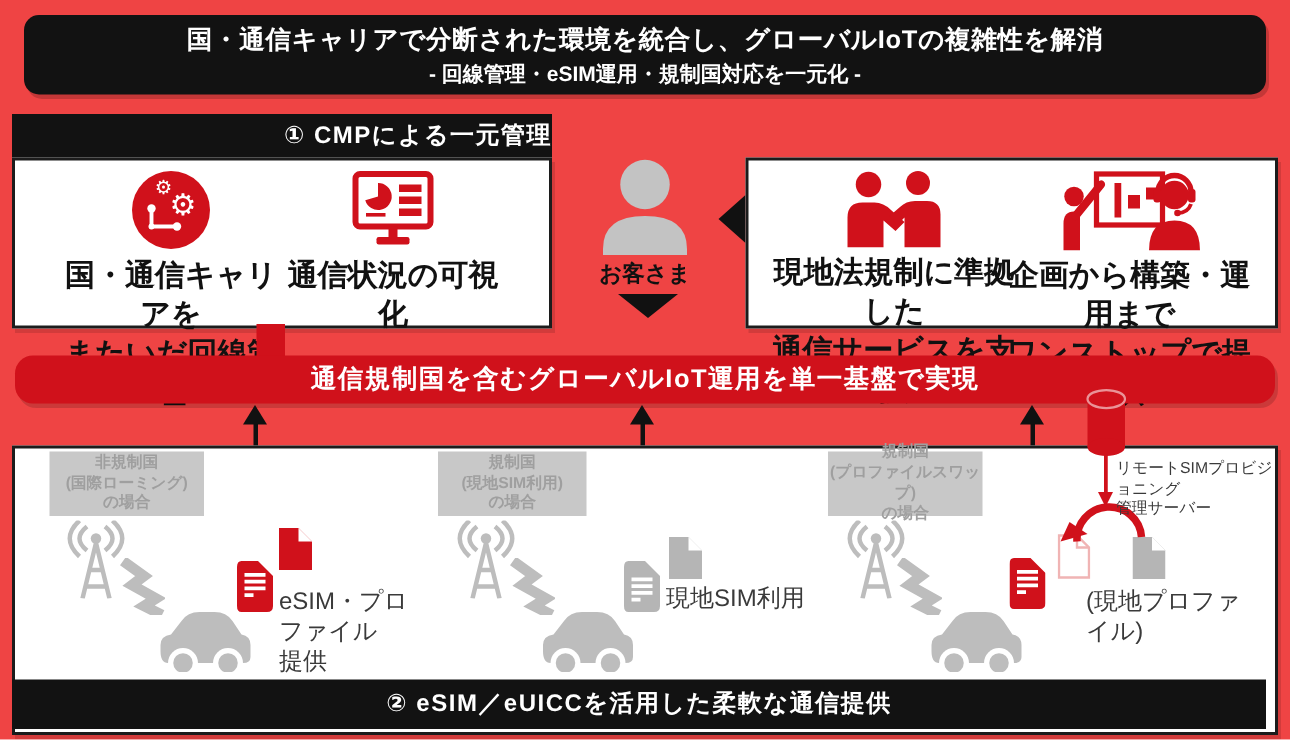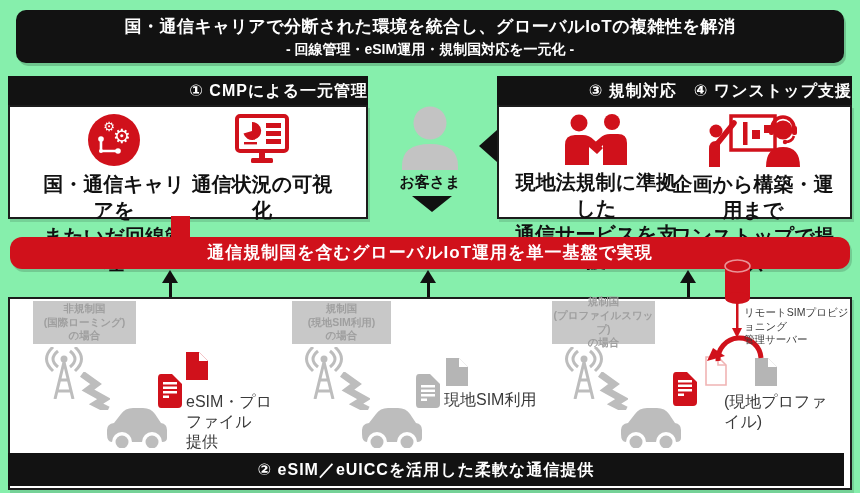--- a/index.html
+++ b/index.html
@@ -1,17 +1,17 @@
 <!DOCTYPE html>
 <html><head>
 <meta charset="utf-8">
 <style>
   html,body{margin:0;padding:0;background:#fff;}
   #canvas{
-    position:relative;width:860px;height:493px;background:#86efac;overflow:hidden;
+    position:relative;width:860px;height:493px;background:#ef4444;overflow:hidden;
     font-family:"Liberation Sans","DejaVu Sans",sans-serif;color:#111;
   }
   .abs{position:absolute;}
   .pre{white-space:pre-line;}
 
   
   .top-banner{
     left:16px;top:10px;width:828px;height:53px;background:#121212;border-radius:10px;
     color:#fff;display:flex;flex-direction:column;justify-content:center;align-items:center;
     box-shadow:2px 3px 0 rgba(0,0,0,.18);
@@ -118,21 +118,20 @@
   <span class="abs" style="left:399px;top:106px;">
     <svg width="62" height="64" viewBox="0 0 62 64">
       <circle cx="31" cy="17" r="16.5" fill="#c3c3c3"></circle>
       <path d="M3,64 V60 Q3,38 31,38 Q59,38 59,60 V64 Z" fill="#c3c3c3"></path>
     </svg>
   </span>
   <div class="abs customer-label">お客さま</div>
   <div class="abs tri-down" style="left:412px;top:196px;"></div>
   <div class="abs tri-left" style="left:479px;top:130px;"></div>
 
-  <div class="abs box-header sup-header">③ 規制対応　④ ワンストップ支援</div>
   <div class="abs box-body sup-body">
     <div class="feature f3">
       <span>
         <svg width="68" height="52" viewBox="0 0 68 52">
           <circle cx="17" cy="10" r="8.5" fill="#d0111b"></circle>
           <circle cx="50" cy="9" r="8" fill="#d0111b"></circle>
           <path d="M3,52 V32 Q3,22 13,22 H21 Q27,22 32,27 L41,35 L35,41 L27,34 L27,52 Z" fill="#d0111b"></path>
           <path d="M65,52 V30 Q65,21 56,21 H48 Q42,21 38,25 L31,31 L36,37 L41,32 L41,52 Z" fill="#d0111b"></path>
         </svg>
       </span>

